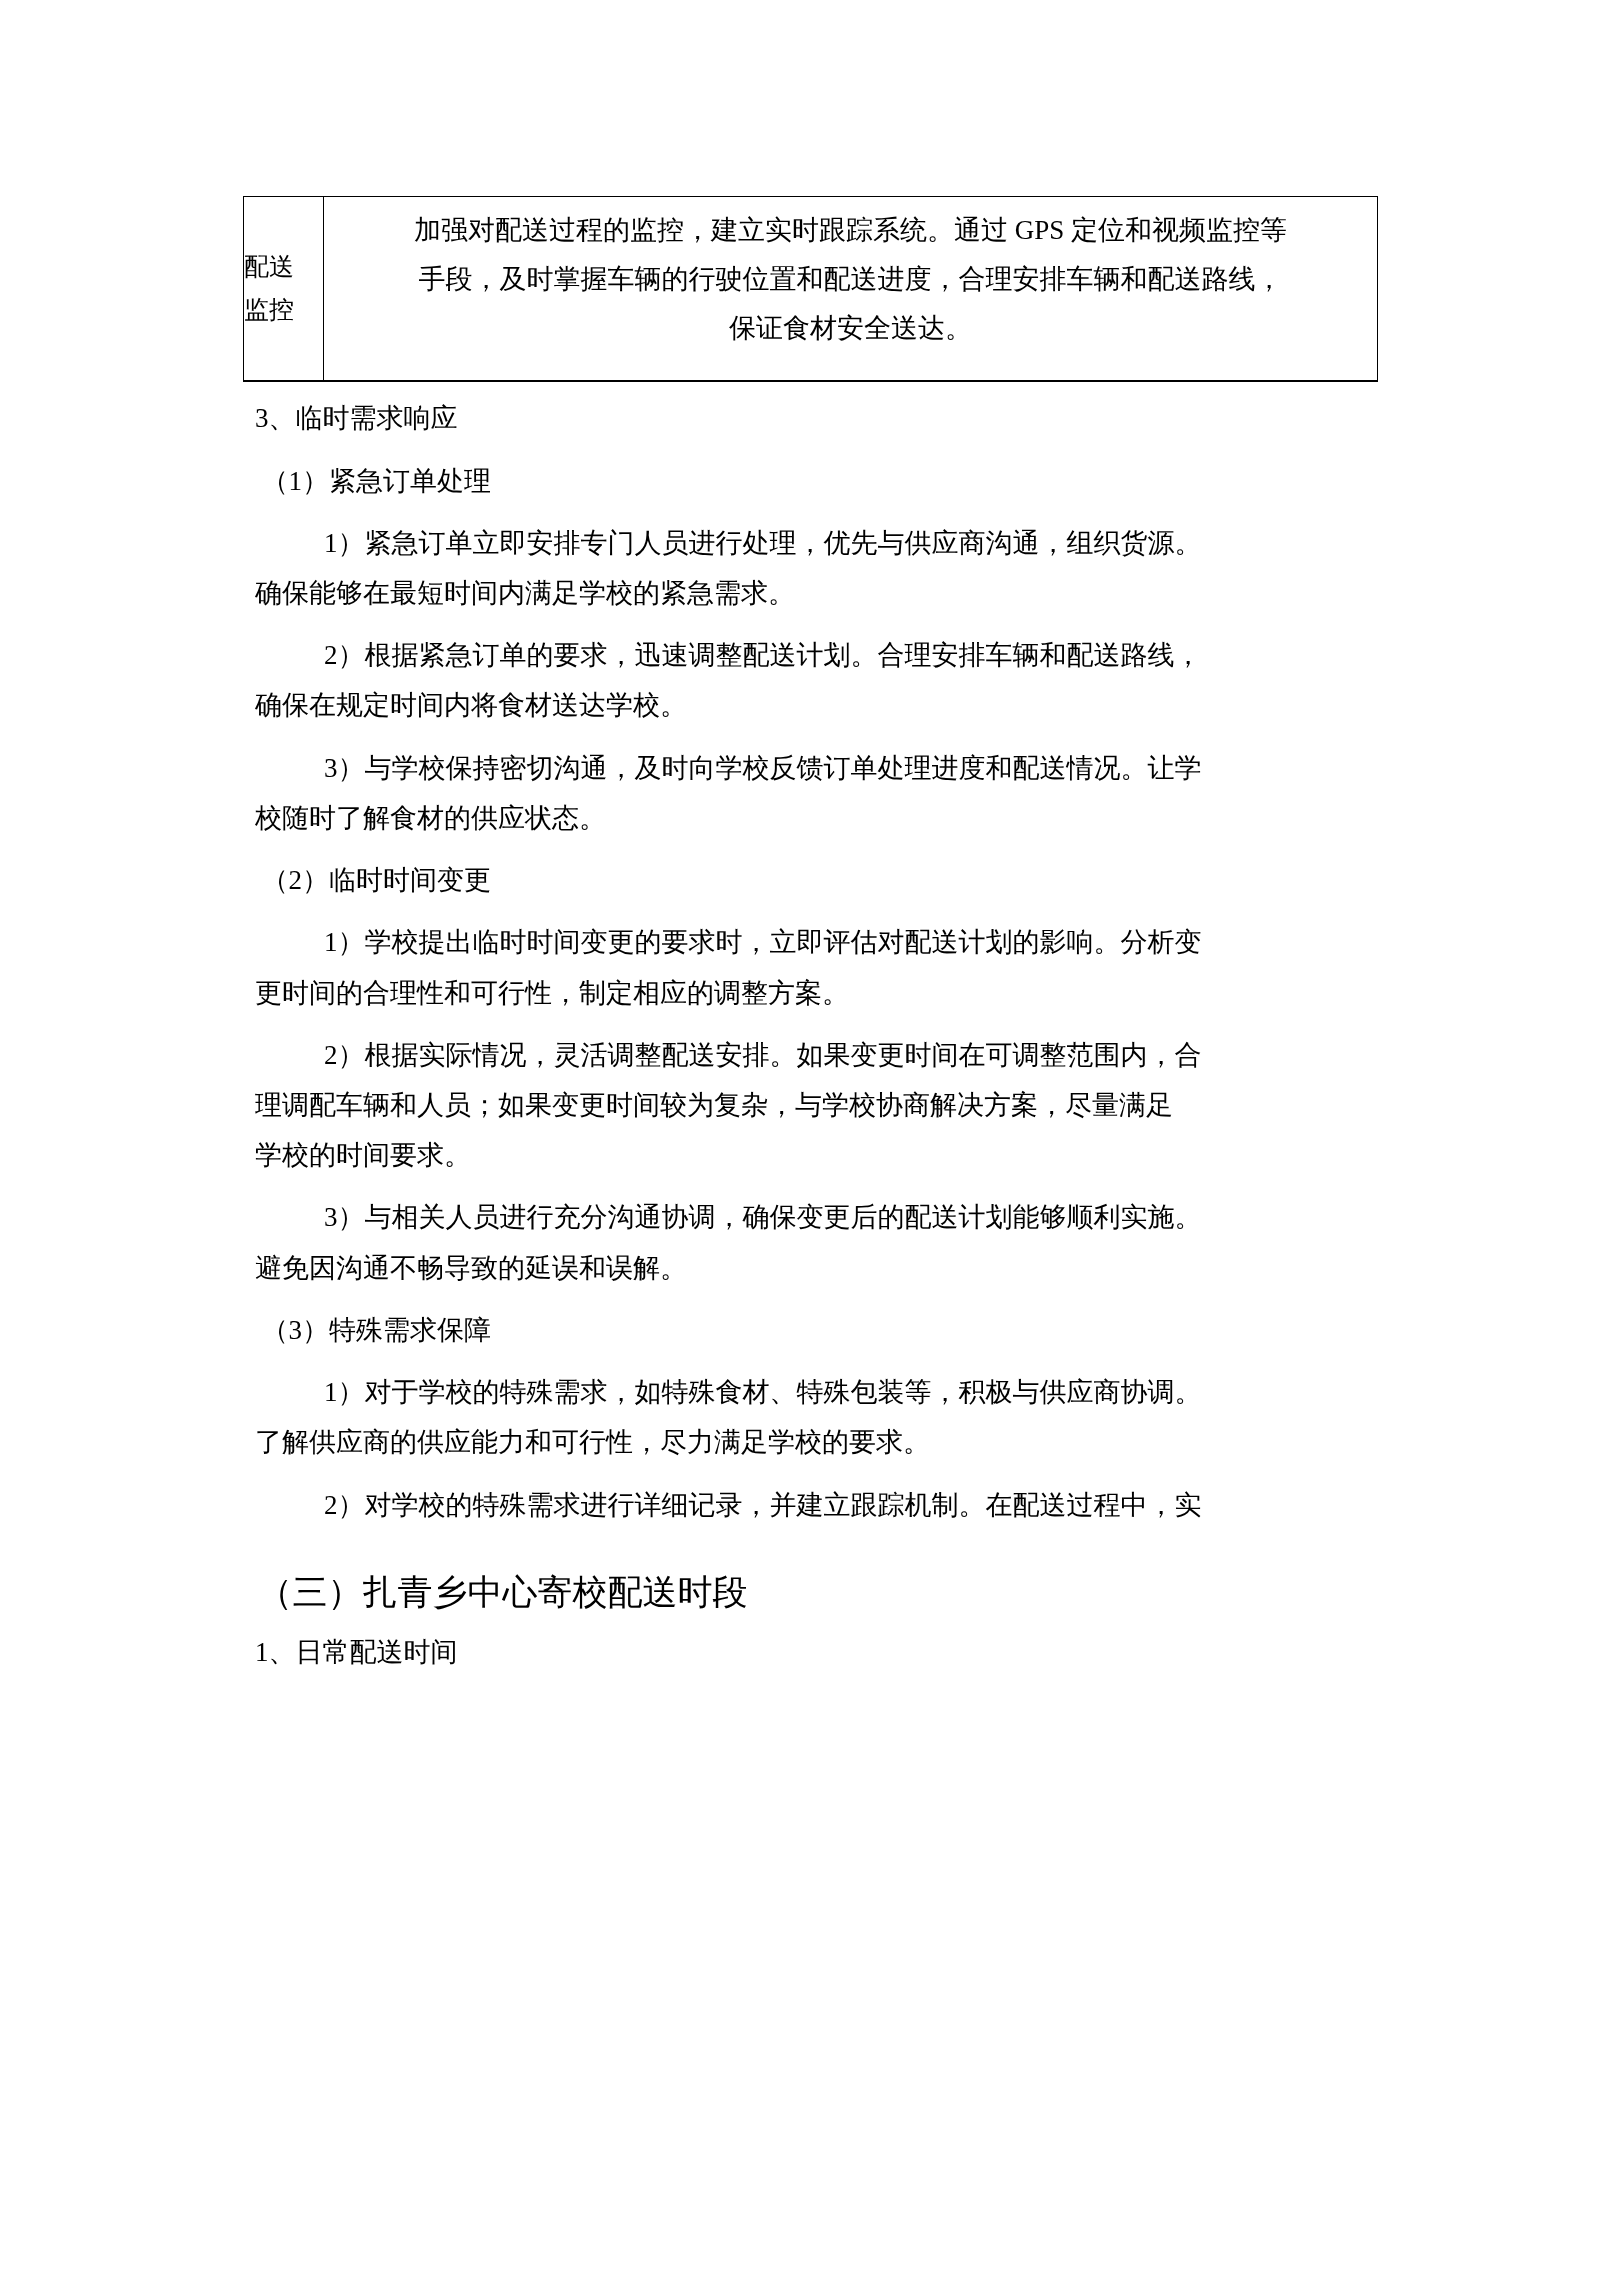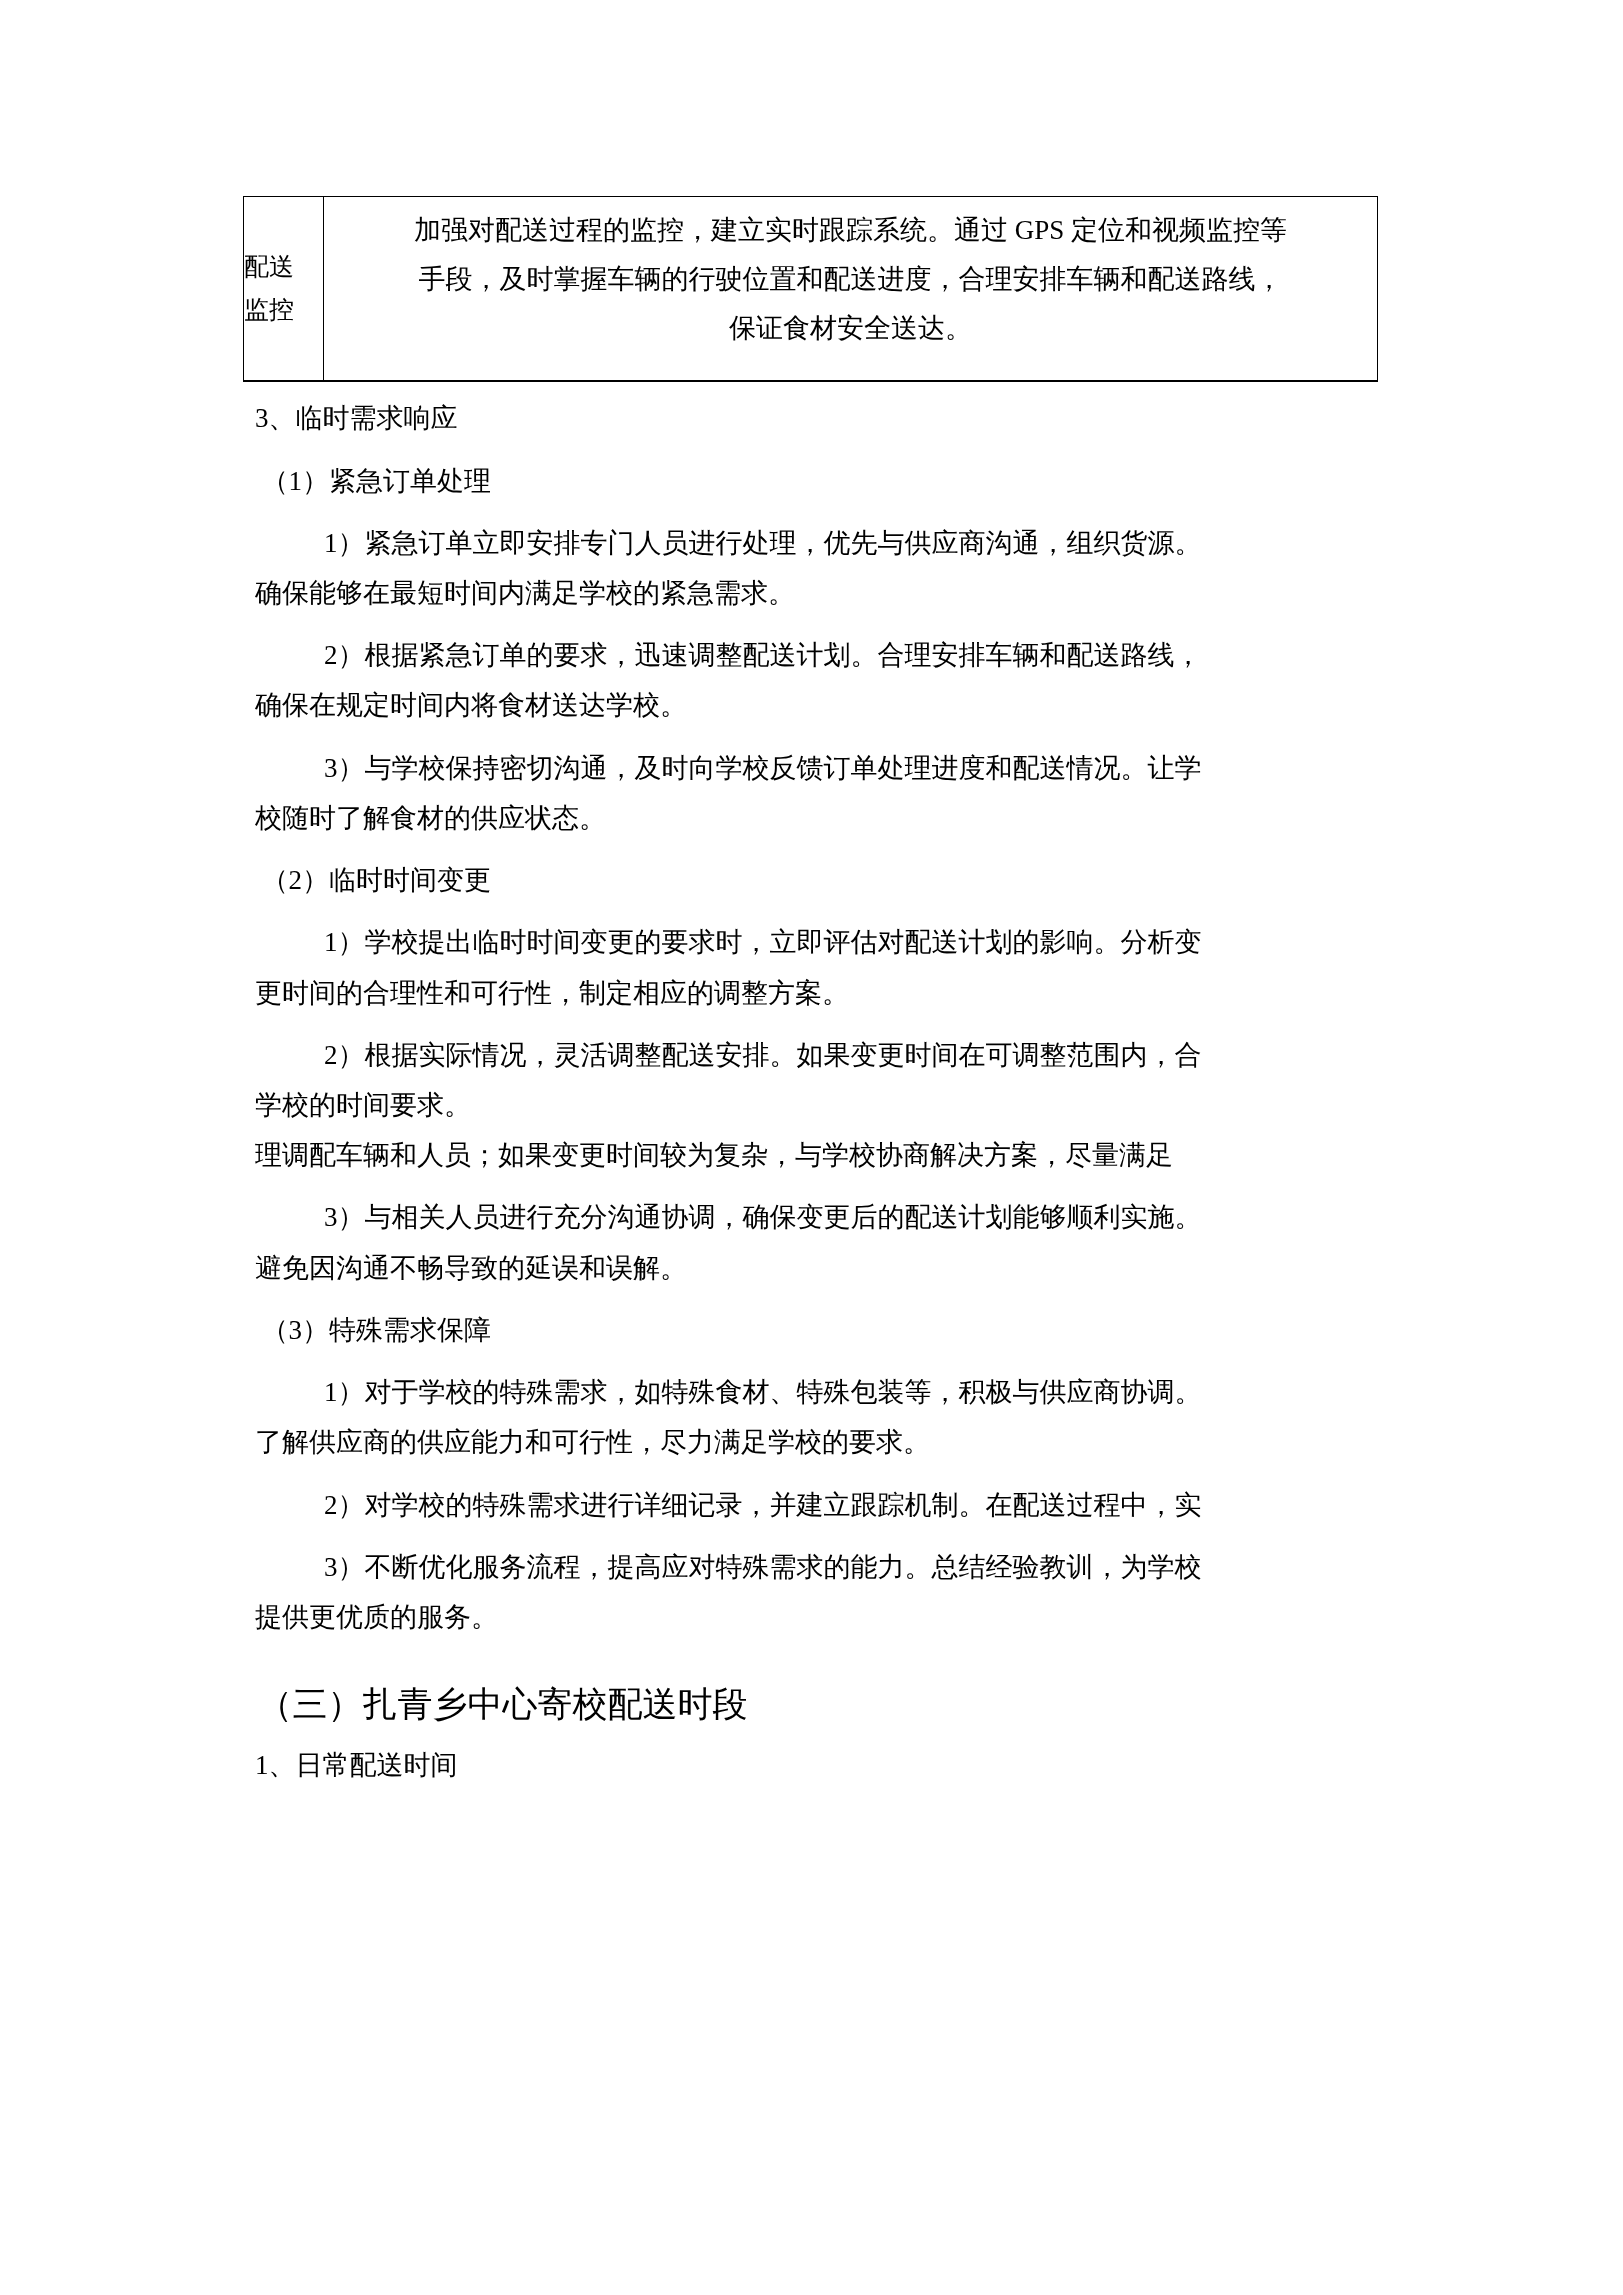--- a/index.html
+++ b/index.html
@@ -127,41 +127,37 @@
     </p>
 
     <p class="para lvl2">（2）临时时间变更</p>
 
     <p class="para item">
       <span class="ln ind2">1）学校提出临时时间变更的要求时，立即评估对配送计划的影响。分析变</span>
       <span class="ln">更时间的合理性和可行性，制定相应的调整方案。</span>
     </p>
     <p class="para item">
       <span class="ln ind2">2）根据实际情况，灵活调整配送安排。如果变更时间在可调整范围内，合</span>
+      <span class="ln">理调配车辆和人员；如果变更时间较为复杂，与学校协商解决方案，尽量满足</span>
       <span class="ln">学校的时间要求。</span>
-      <span class="ln">理调配车辆和人员；如果变更时间较为复杂，与学校协商解决方案，尽量满足</span>
     </p>
     <p class="para item">
       <span class="ln ind2">3）与相关人员进行充分沟通协调，确保变更后的配送计划能够顺利实施。</span>
       <span class="ln">避免因沟通不畅导致的延误和误解。</span>
     </p>
 
     <p class="para lvl2">（3）特殊需求保障</p>
 
     <p class="para item">
       <span class="ln ind2">1）对于学校的特殊需求，如特殊食材、特殊包装等，积极与供应商协调。</span>
       <span class="ln">了解供应商的供应能力和可行性，尽力满足学校的要求。</span>
     </p>
     <p class="para item">
       <span class="ln ind2">2）对学校的特殊需求进行详细记录，并建立跟踪机制。在配送过程中，实</span>
     </p>
-    <p class="para item">
-      <span class="ln ind2">3）不断优化服务流程，提高应对特殊需求的能力。总结经验教训，为学校</span>
-      <span class="ln">提供更优质的服务。</span>
-    </p>
 
     <p class="heading-big">（三）扎青乡中心寄校配送时段</p>
 
     <p class="para tail">1、日常配送时间</p>
 
   </div>
 </div>
 
 
 </body></html>

